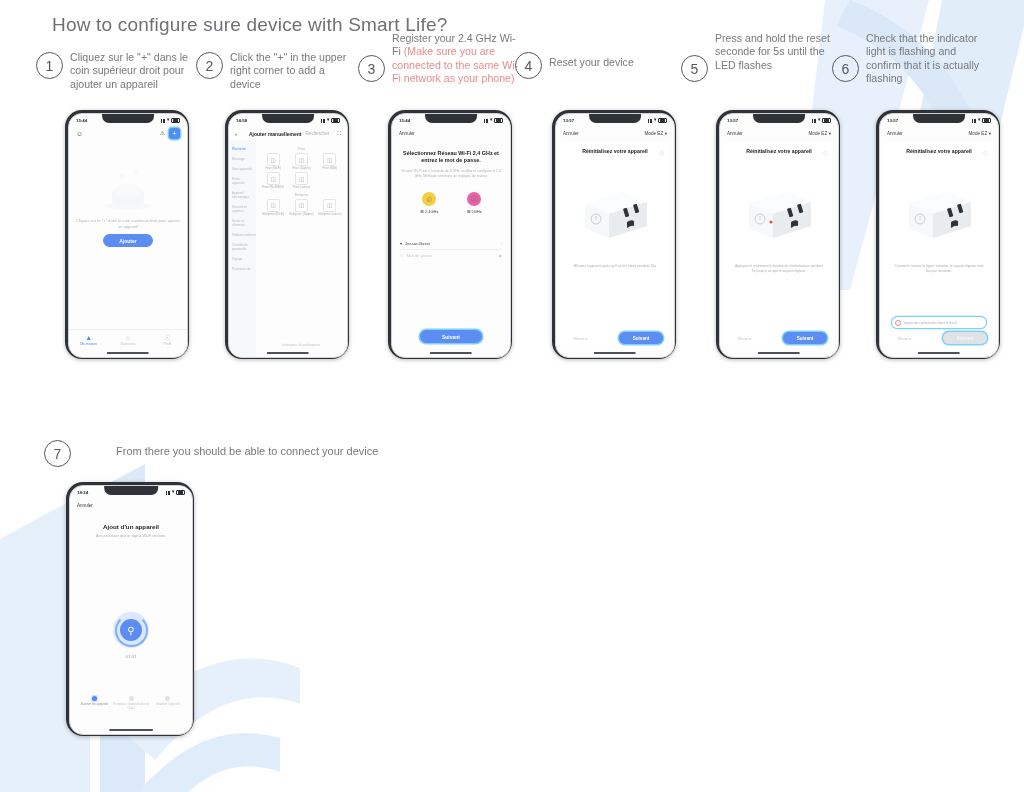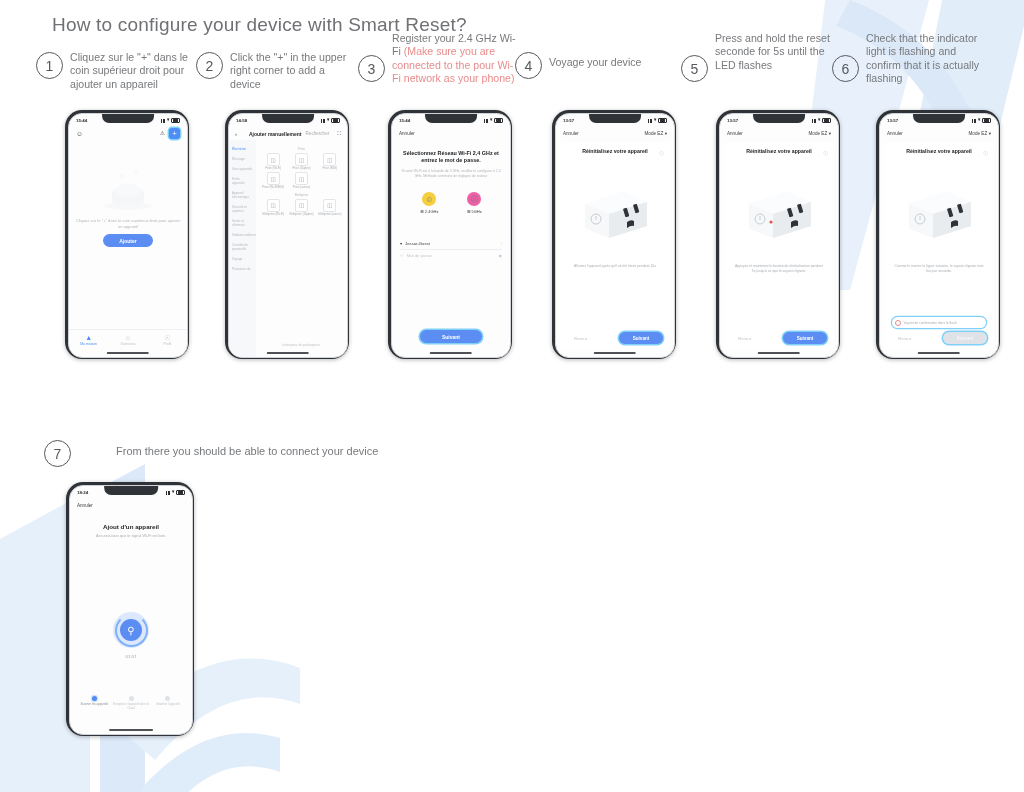--- a/index.html
+++ b/index.html
@@ -177,21 +177,21 @@
   </svg>
 </div>
 <div class="wm" style="left:790px;top:-40px;">
   <svg width="260" height="330" viewBox="0 0 260 330">
     <path d="M40 0 L150 0 L60 330 L0 330 Z" fill="#e8f1fb"></path>
     <path d="M160 0 L250 0 L170 330 L95 330 Z" fill="#e2edfa"></path>
     <path d="M60 40 q80 30 120 110 l-28 16 q-36 -74 -106 -100 z" fill="#dbe8f7"></path>
   </svg>
 </div>
 
-<div class="page-title">How to configure your device with Smart Reset?</div>
+<div class="page-title">How to configure sure device with Smart Life?</div>
 
 <div class="step" style="left:36px;top:52px;width:170px;">
   <div class="step-num">1</div>
   <div class="step-cap">Cliquez sur le "+" dans le coin supérieur droit pour ajouter un appareil</div>
 </div>
 
 <div class="phone" style="left:65px;top:110px;width:118px;height:243px;">
   <div class="phone-inner">
     <div class="notch"></div>
     <div class="statusbar">
@@ -320,21 +320,21 @@
       </div>
       <div class="p2-note">Interrupteur de prolongateur</div>
     </div>
     <div class="homebar"></div>
   </div>
 </div>
 
 <div class="step" style="left:358px;top:33px;width:170px;">
   <div class="step-num" style="top:22px;">3</div>
   <div class="step-cap">
-    <span>Register your 2.4 GHz Wi-Fi </span><span class="hl">(Make sure you are connected to the pour Wi-Fi network as your phone)</span>
+    <span>Register your 2.4 GHz Wi-Fi </span><span class="hl">(Make sure you are connected to the same Wi-Fi network as your phone)</span>
   </div>
 </div>
 
 <div class="phone" style="left:388px;top:110px;width:118px;height:243px;">
   <div class="phone-inner">
     <div class="notch"></div>
     <div class="statusbar">
       <span>15:44</span>
       <span class="sb-right">
         <span class="sig"></span>
@@ -378,21 +378,21 @@
         <span class="ar">◉</span>
       </div>
       <div class="p3-btn">Suivant</div>
     </div>
     <div class="homebar"></div>
   </div>
 </div>
 
 <div class="step" style="left:515px;top:52px;width:170px;">
   <div class="step-num">4</div>
-  <div class="step-cap" style="top:4px;">Voyage your device</div>
+  <div class="step-cap" style="top:4px;">Reset your device</div>
 </div>
 
 <div class="phone" style="left:552px;top:110px;width:118px;height:243px;">
   <div class="phone-inner">
     <div class="notch"></div>
     <div class="statusbar">
       <span>13:57</span>
       <span class="sb-right">
         <span class="sig"></span>
         <span class="wifi">▾</span>

